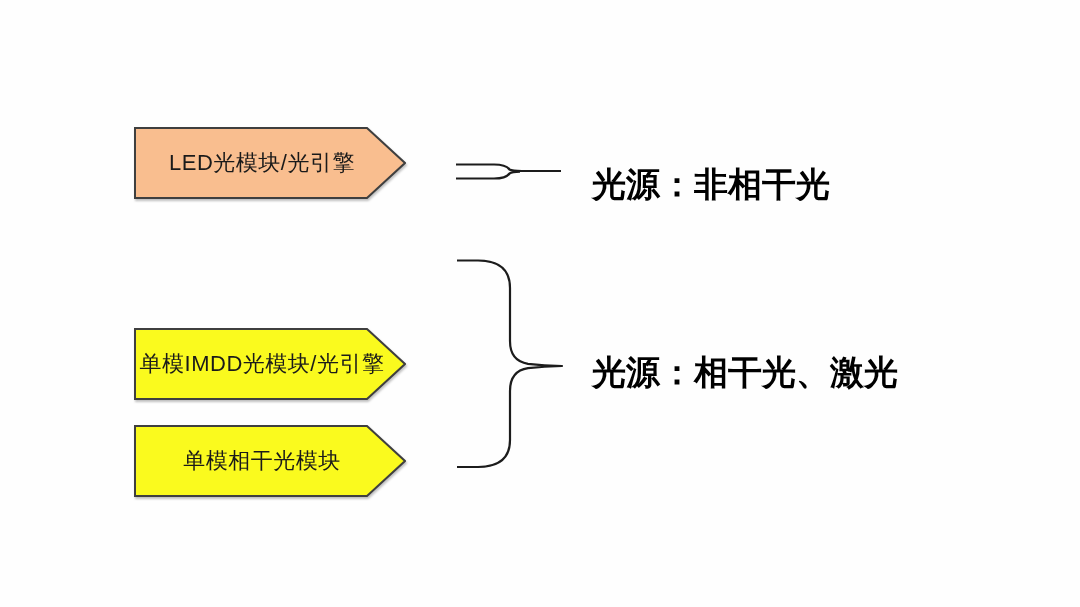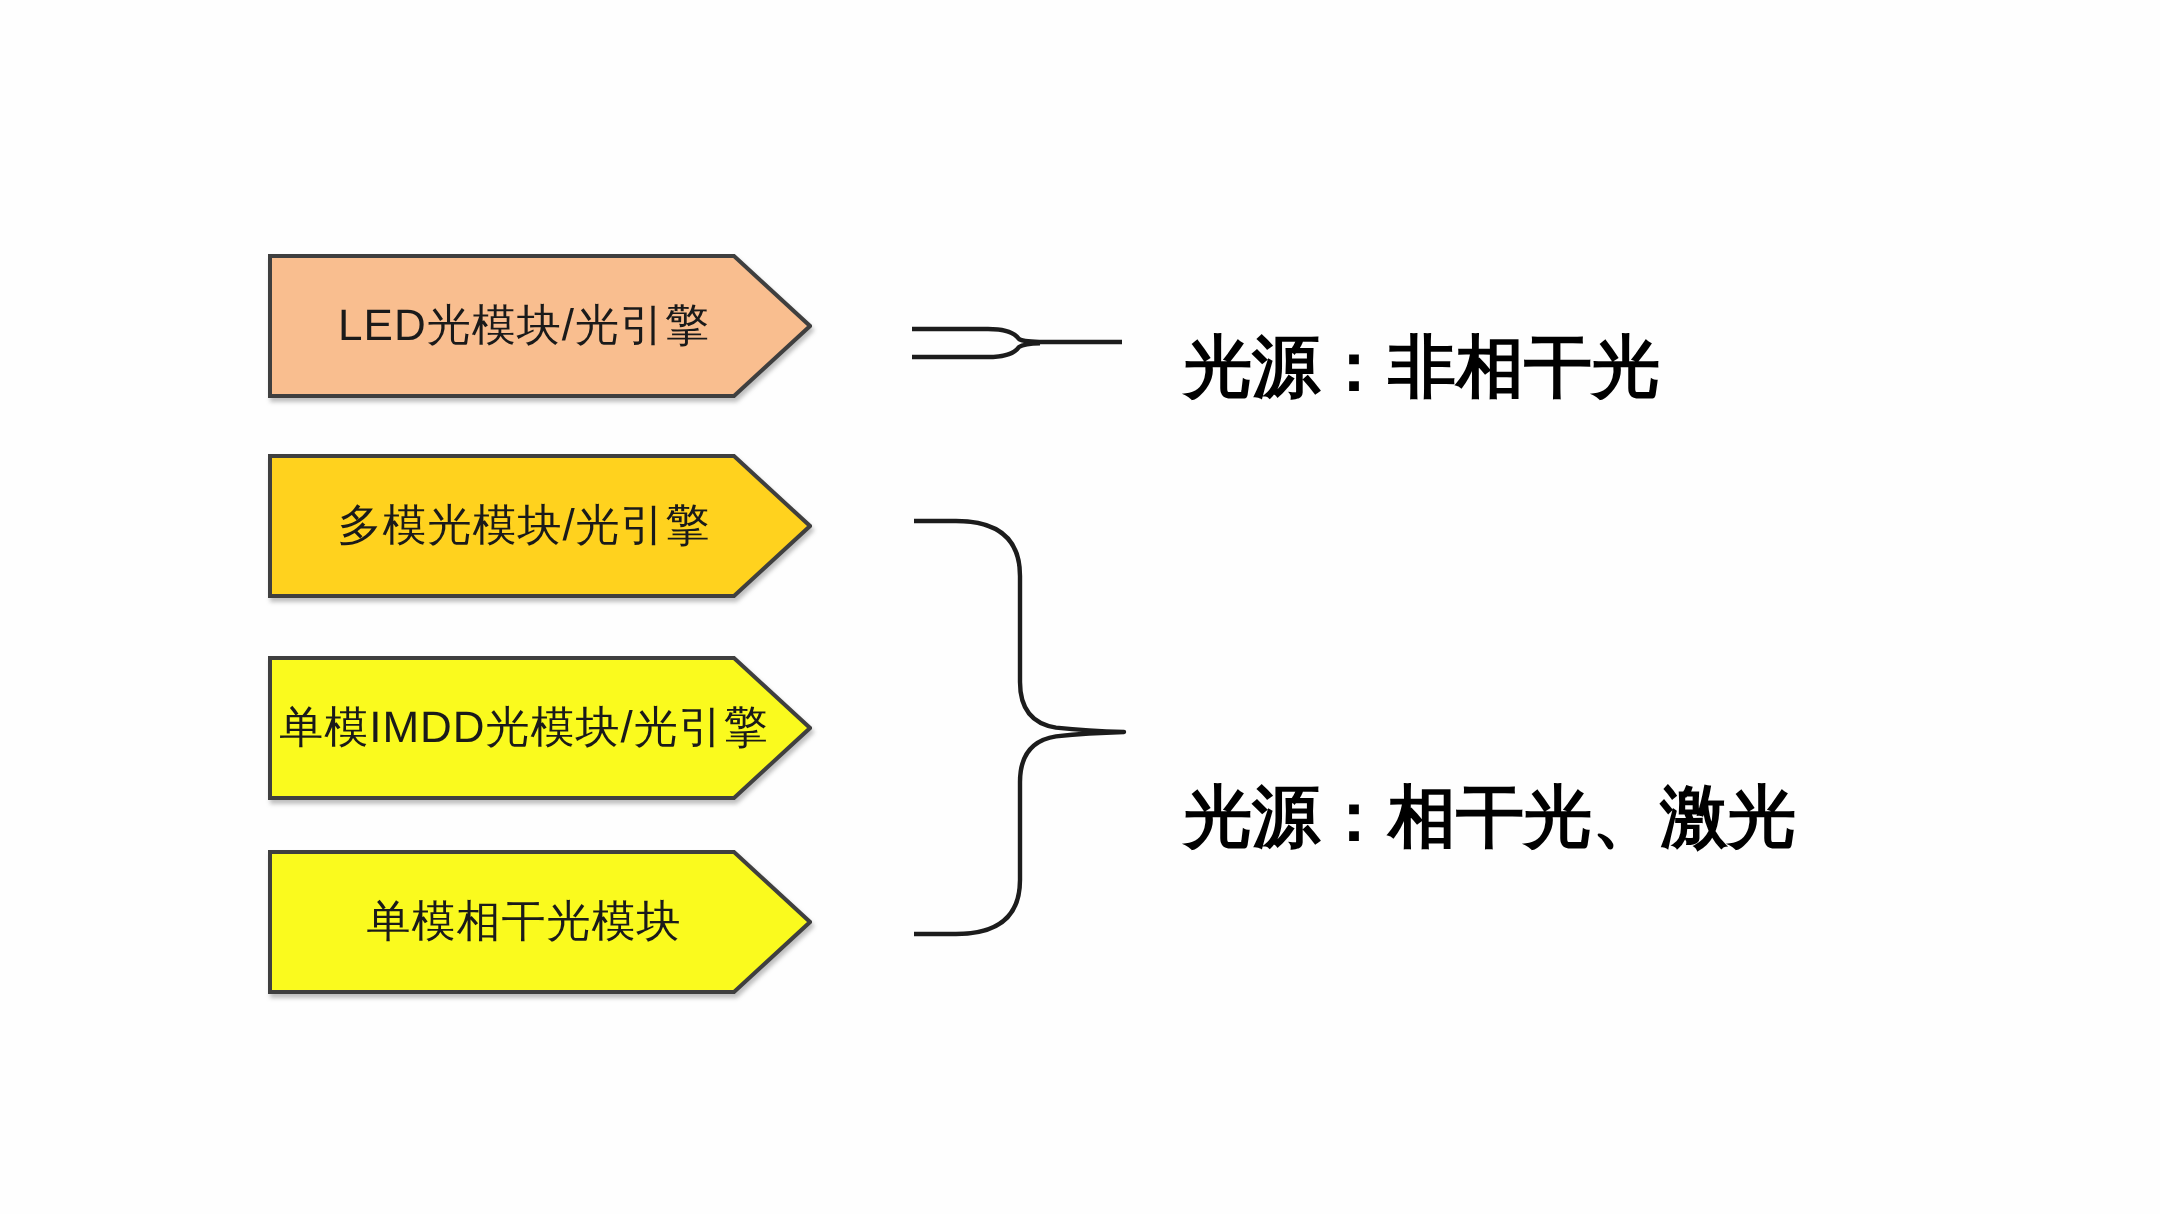--- a/index.html
+++ b/index.html
@@ -63,40 +63,34 @@
   .annotation {
     position: absolute;
     left: 592px;
     font-size: 34px;
     font-weight: bold;
     line-height: 42px;
     color: var(--annotation-text, #000000);
     white-space: nowrap;
   }
   .annotation.first { top: 163px; }
-  .annotation.second { top: 351px; margin-top: 37px; }
+  .annotation.second { top: 351px; }
 </style>
 </head>
 <body>
 
 <div class="stage">
 
   <div class="arrow-box" style="top:127px">
     <svg width="272" height="72" viewBox="0 0 272 72">
       <polygon points="1,1 233,1 271,36 233,71 1,71" fill="#F9BE8F"></polygon>
     </svg>
     <div class="arrow-label">LED光模块/光引擎</div>
   </div>
 
-  <div class="arrow-box" style="top:227px">
-    <svg width="272" height="72" viewBox="0 0 272 72">
-      <polygon points="1,1 233,1 271,36 233,71 1,71" fill="#FFD21E"></polygon>
-    </svg>
-    <div class="arrow-label">多模光模块/光引擎</div>
-  </div>
 
   <div class="arrow-box" style="top:328px">
     <svg width="272" height="72" viewBox="0 0 272 72">
       <polygon points="1,1 233,1 271,36 233,71 1,71" fill="#FAFA1E"></polygon>
     </svg>
     <div class="arrow-label">单模IMDD光模块/光引擎</div>
   </div>
 
   <div class="arrow-box" style="top:425px">
     <svg width="272" height="72" viewBox="0 0 272 72">

